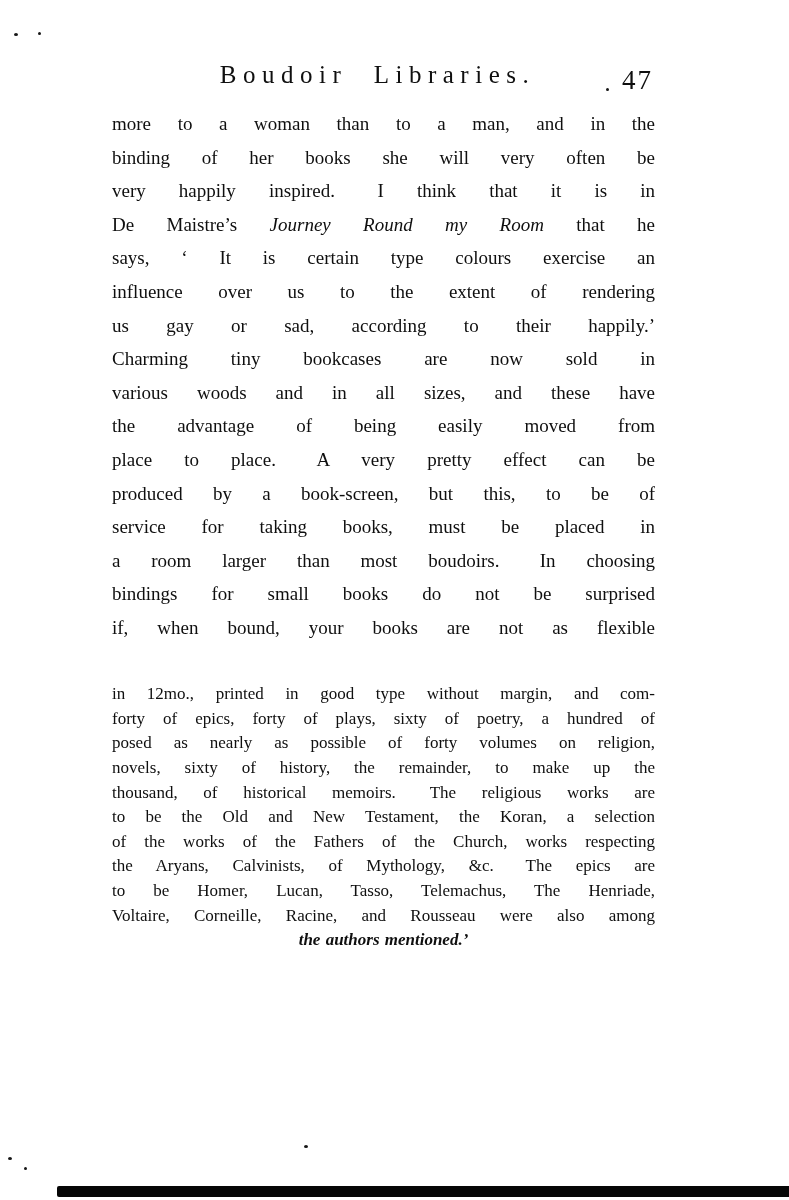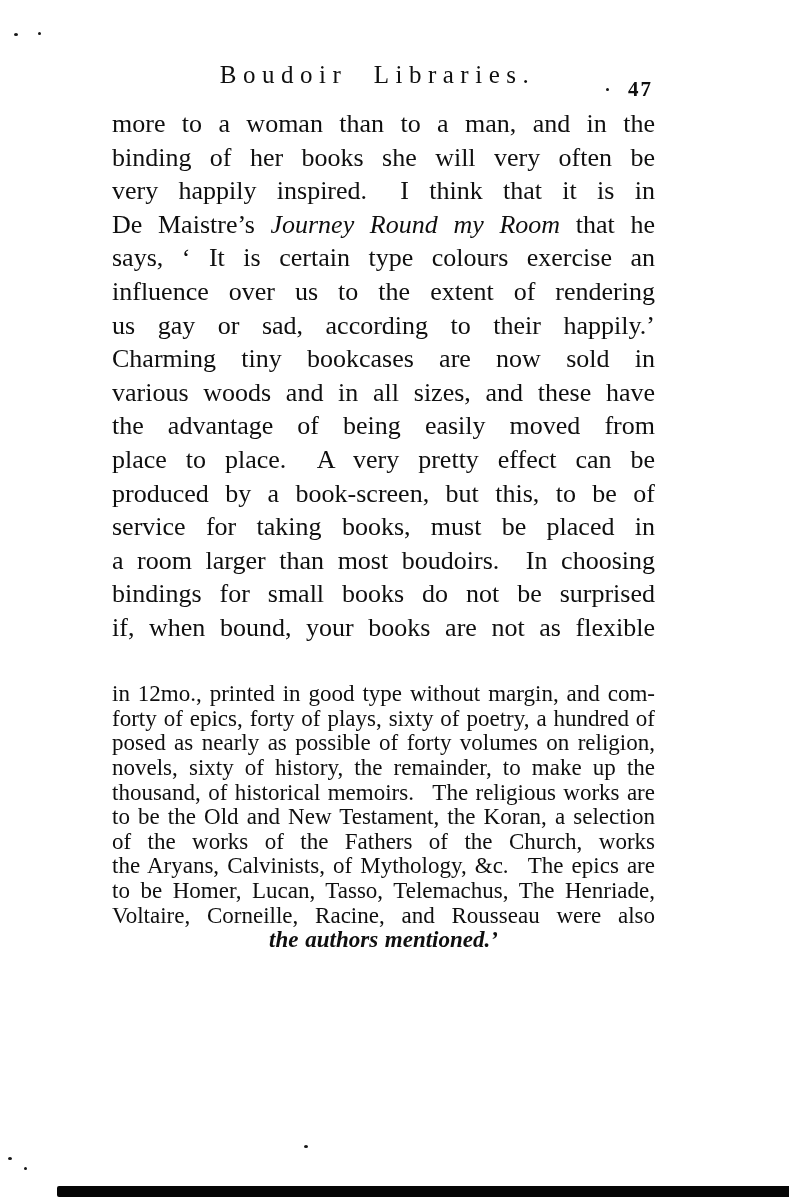--- a/index.html
+++ b/index.html
@@ -27,54 +27,53 @@
     right: 12px;
     text-align: center;
     font-size: 25px;
     letter-spacing: 0.26em;
     word-spacing: 0.55em;
     white-space: nowrap;
   }
   .page-number {
     position: absolute;
     right: 2px;
-    top: 16px;
-    font-size: 21px;
+    top: 4px;
+    font-size: 27px;
     letter-spacing: 2px;
-    font-weight: bold;
   }
 
   
   .body-text {
     position: absolute;
     left: 112px;
     top: 107px;
     width: 543px;
-    font-size: 26px;
+    font-size: 19px;
   }
   .bline {
     height: 33.6px;
     line-height: 33.6px;
     text-align: justify;
     overflow: hidden;
     word-spacing: 1.5px;
   }
   .bline::after {
     content: "";
     display: inline-block;
     width: 100%;
   }
 
   
   .footnote {
     position: absolute;
     left: 112px;
     top: 682px;
     width: 543px;
-    font-size: 23px;
+    font-size: 17px;
   }
   .fline {
     height: 24.65px;
     line-height: 24.65px;
     text-align: justify;
     overflow: hidden;
     word-spacing: 1px;
   }
   .fline::after {
     content: "";

